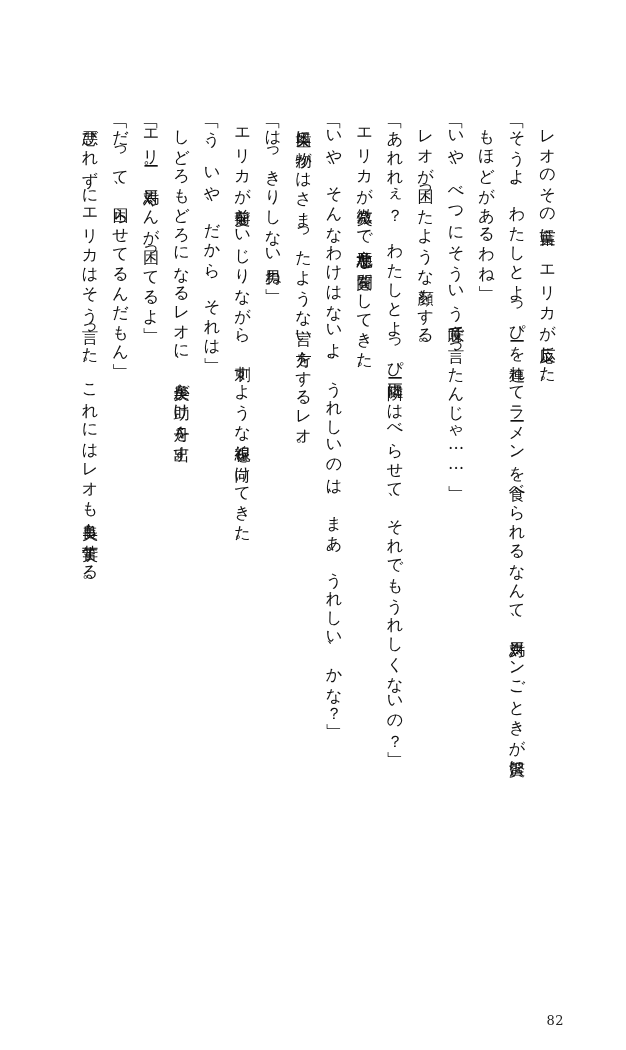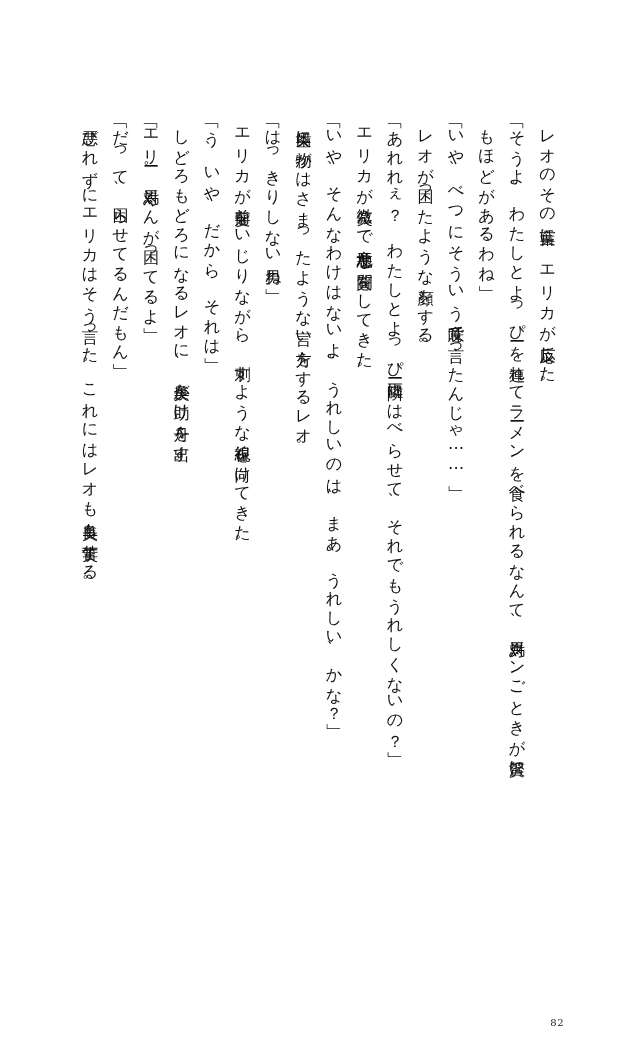--- a/index.html
+++ b/index.html
@@ -33,21 +33,21 @@
   .text-block p {
     margin: 0;
     padding: 0;
     text-indent: 0;
   }
   .page-number {
     position: absolute;
     right: 62px;
     bottom: 22px;
     font-family: "DejaVu Serif", serif;
-    font-size: 10px;
+    font-size: 13px;
     color: #222222;
     letter-spacing: 0.5px;
   }
 </style>
 </head>
 <body>
 
 <div class="page">
 
   <div class="text-block">

